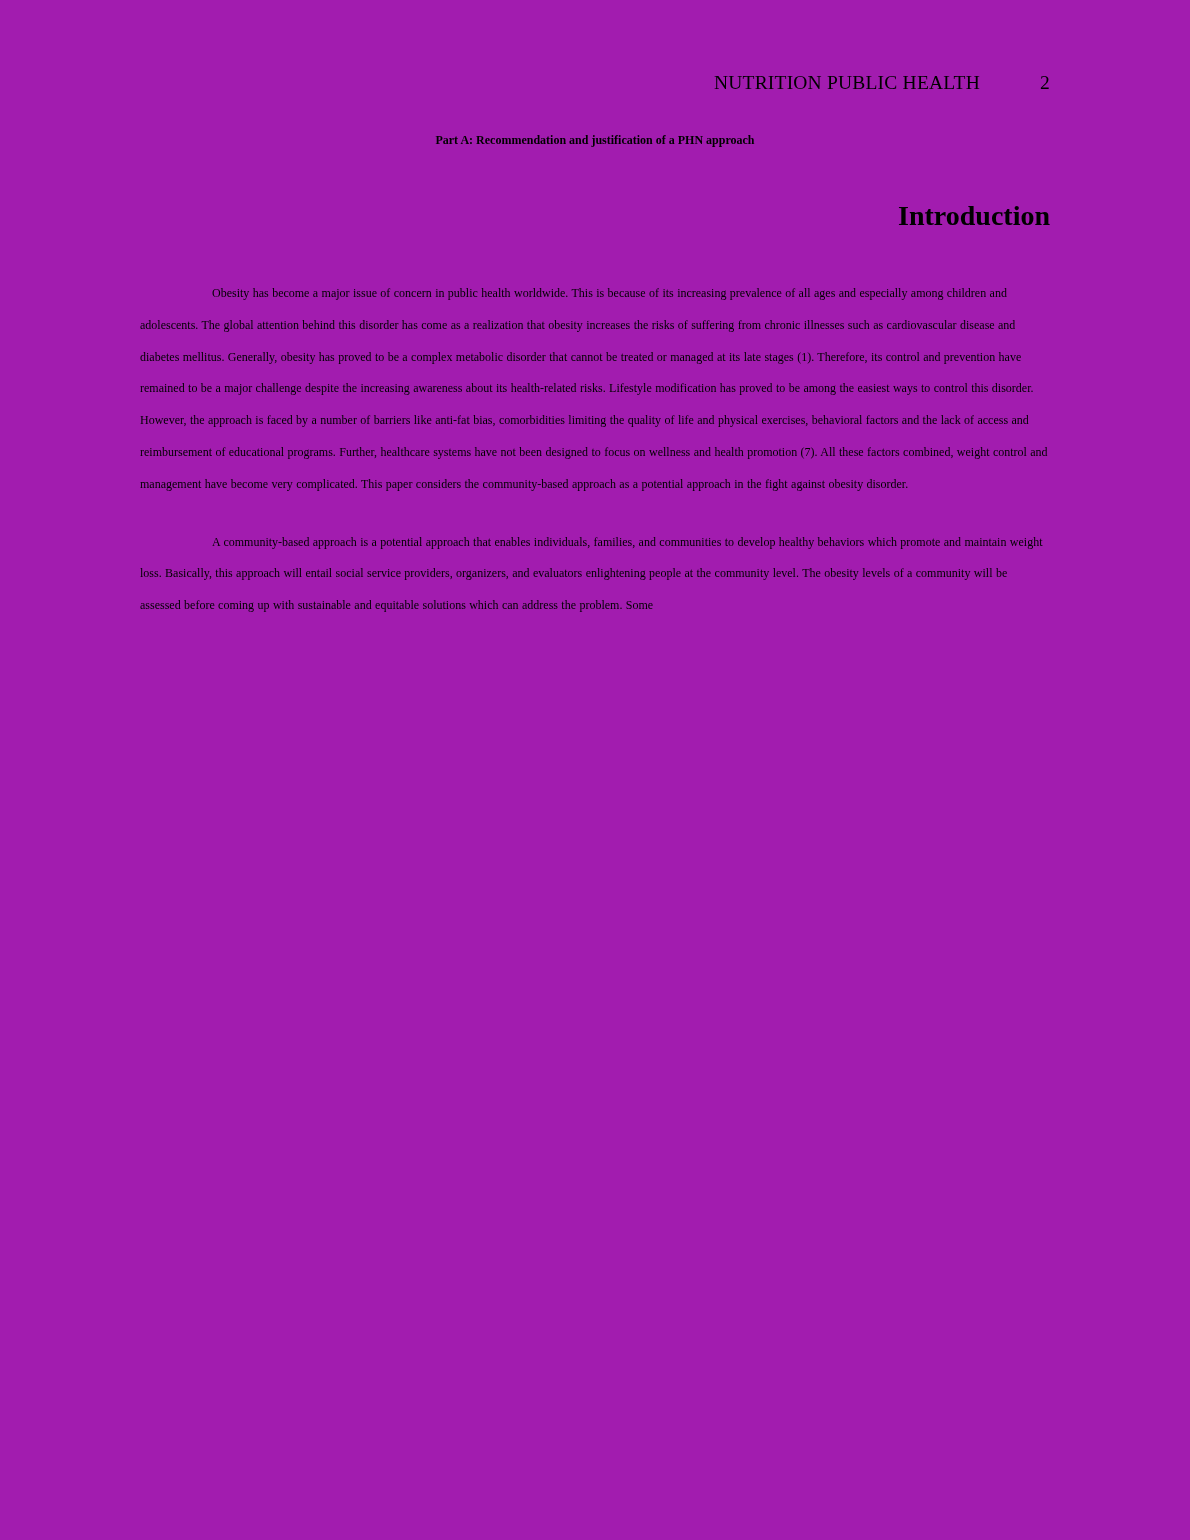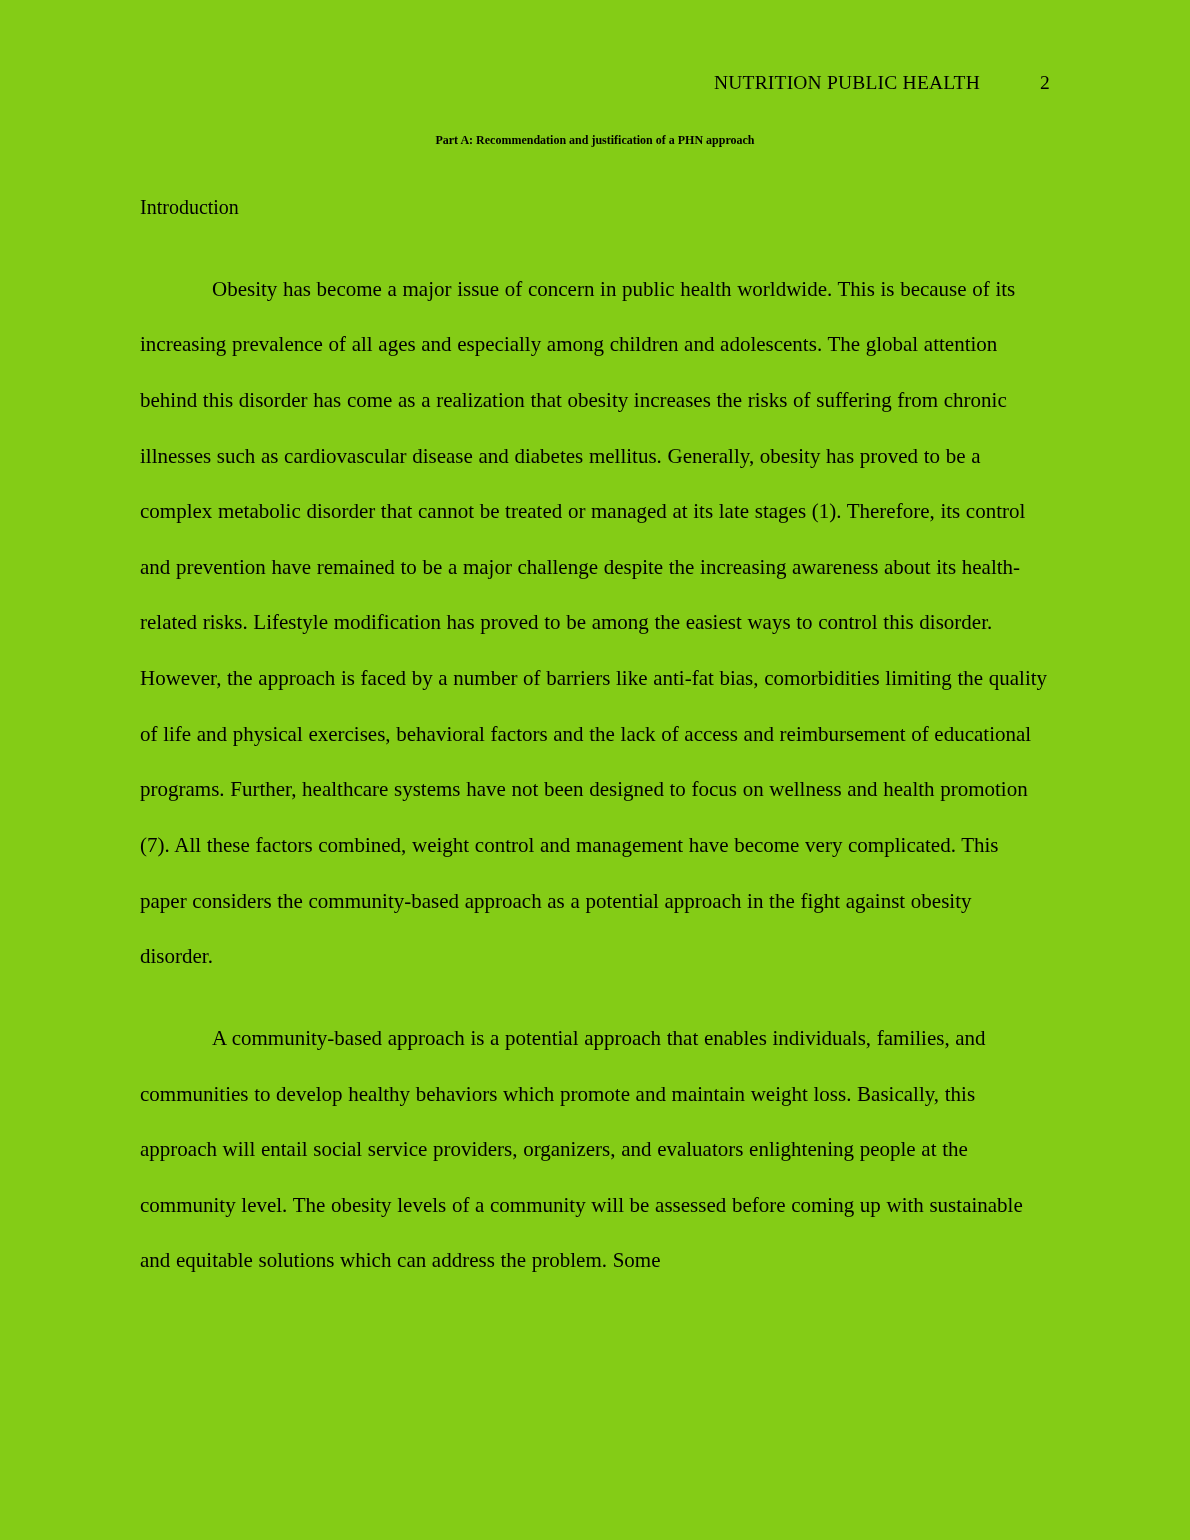--- a/index.html
+++ b/index.html
@@ -8,21 +8,21 @@
     background: #ffffff;
   }
   body {
     font-family: "Liberation Serif", serif;
     color: #000000;
   }
   .page {
     width: 1190px;
     height: 1540px;
     position: relative;
-    background: #84cc16;
+    background: #a21caf;
     box-sizing: border-box;
     overflow: hidden;
   }
   .running-head {
     position: absolute;
     top: 72px;
     left: 140px;
     right: 140px;
     display: flex;
     justify-content: flex-end;
@@ -46,28 +46,28 @@
     width: 910px;
   }
   h1.doc-title {
     font-size: 12px;
     font-weight: bold;
     text-align: center;
     margin: 0 0 0 0;
     line-height: 2.05;
   }
   h2.section-heading {
-    font-size: 20px;
-    font-weight: normal;
-    text-align: left;
+    font-size: 28px;
+    font-weight: bold;
+    text-align: right;
     margin: 0;
     line-height: 2.05;
   }
   p.body-par {
-    font-size: 21px;
+    font-size: 12px;
     line-height: 2.65;
     margin: 0;
     text-align: left;
     text-indent: 72px;
     word-spacing: 0.4px;
   }
   .spacer-small { height: 34px; }
   .spacer-par { height: 26px; }
 </style>
 </head>

